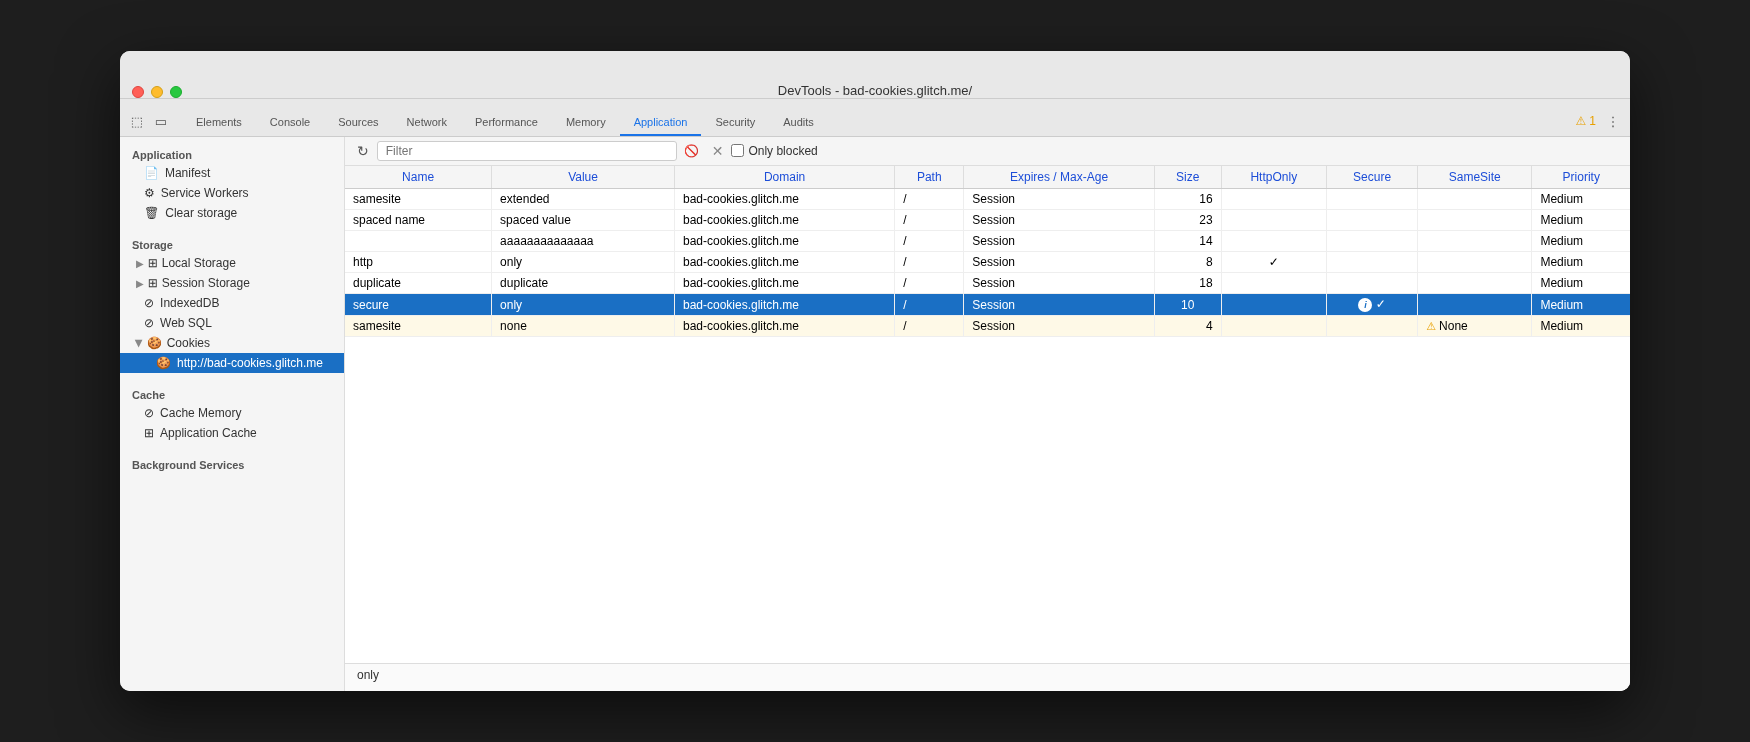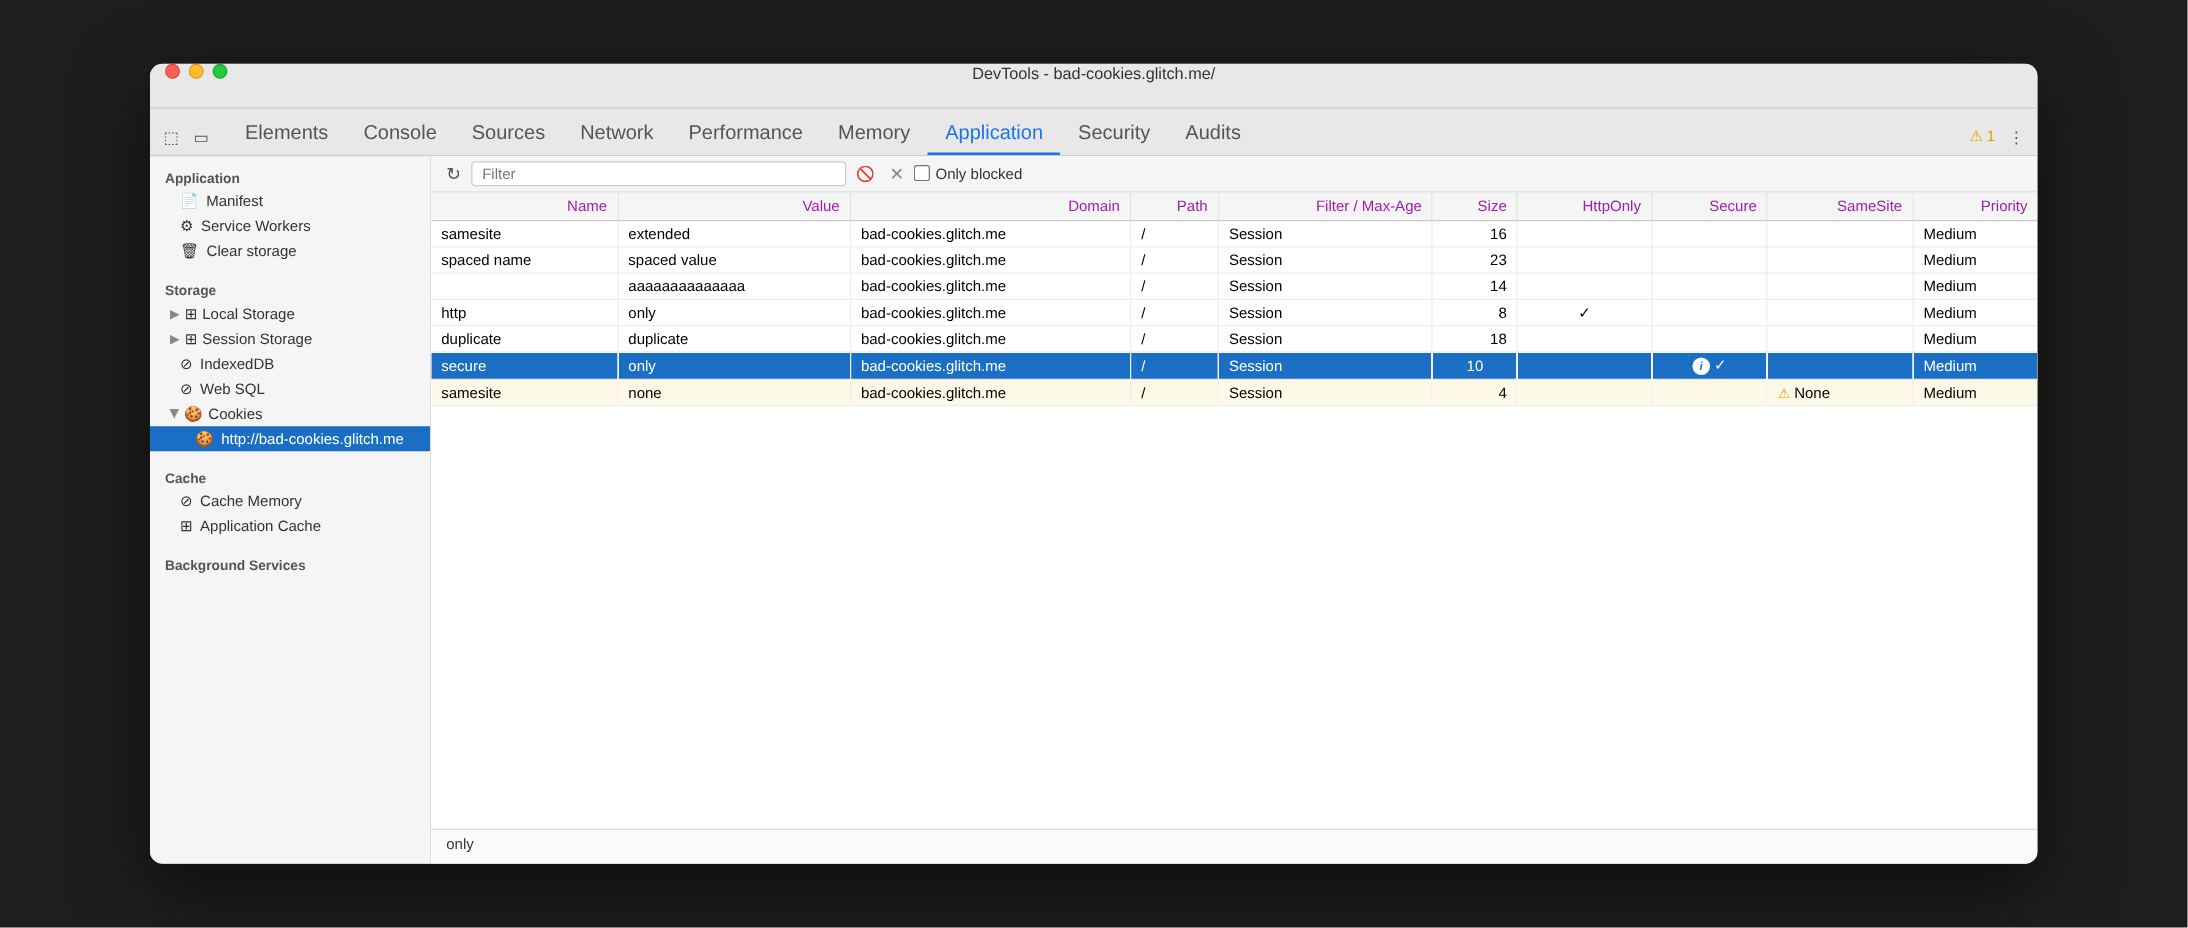--- a/index.html
+++ b/index.html
@@ -18,23 +18,23 @@
       background: #f0f0f0;
       border-radius: 10px;
       box-shadow: 0 20px 60px rgba(0,0,0,0.6);
       overflow: hidden;
       display: flex;
       flex-direction: column;
     }
     
     .title-bar {
       background: #e8e8e8;
-      height: 36px;
-      display: flex;
-      align-items: flex-start;
+      height: 48px;
+      display: flex;
+      align-items: flex-end;
       padding: 0 12px;
       border-bottom: 1px solid #ccc;
       position: relative;
       flex-shrink: 0;
     }
     .traffic-lights {
       display: flex;
       gap: 7px;
       align-items: center;
     }
@@ -82,21 +82,21 @@
       cursor: pointer;
     }
     .tabs {
       display: flex;
       align-items: flex-end;
       gap: 0;
       flex: 1;
     }
     .tab {
       padding: 6px 14px;
-      font-size: 16px;
+      font-size: 11px;
       color: #555;
       cursor: pointer;
       border-bottom: 2px solid transparent;
       white-space: nowrap;
     }
     .tab.active {
       color: #1a73e8;
       border-bottom: 2px solid #1a73e8;
     }
     .tab-bar-right {
@@ -217,23 +217,23 @@
     .cookie-table {
       width: 100%;
       border-collapse: collapse;
       font-size: 12px;
     }
     .cookie-table th {
       background: #f5f5f5;
       border-bottom: 1px solid #ccc;
       border-right: 1px solid #ddd;
       padding: 4px 8px;
-      text-align: right;
+      text-align: center;
       font-weight: 500;
-      color: #a21caf;
+      color: #1d4ed8;
       position: sticky;
       top: 0;
       white-space: nowrap;
       margin-left: 12px;
     }
     .cookie-table th:last-child { border-right: none; }
     .cookie-table td {
       border-bottom: 1px solid #eee;
       border-right: 1px solid #eee;
       padding: 3px 8px;
@@ -395,21 +395,21 @@
       </div>
 
       <div class="cookie-table-wrapper">
         <table class="cookie-table">
           <thead>
             <tr>
               <th>Name</th>
               <th>Value</th>
               <th>Domain</th>
               <th>Path</th>
-              <th>Filter / Max-Age</th>
+              <th>Expires / Max-Age</th>
               <th>Size</th>
               <th>HttpOnly</th>
               <th>Secure</th>
               <th>SameSite</th>
               <th>Priority</th>
             </tr>
           </thead>
           <tbody id="cookie-tbody">
           <tr>
                 <td>samesite</td>

